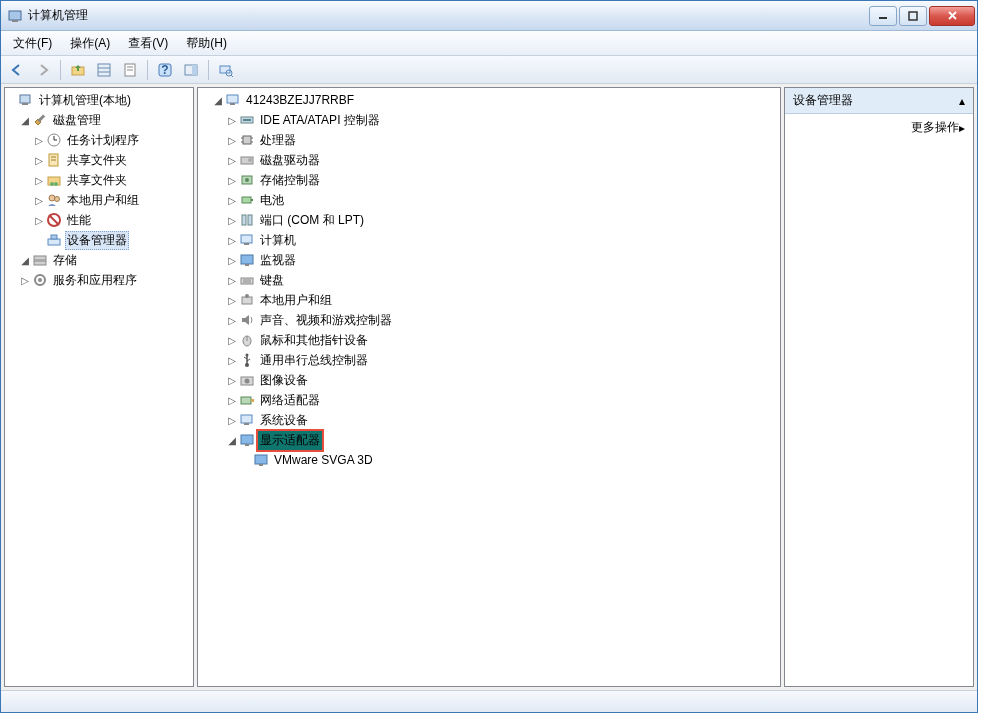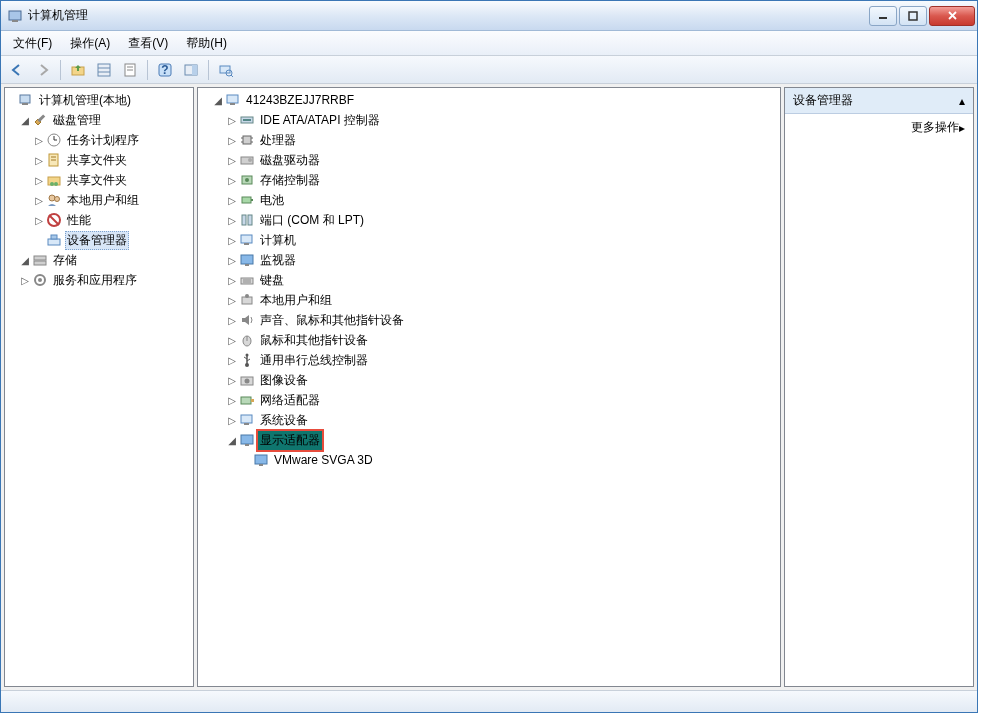--- a/index.html
+++ b/index.html
@@ -390,21 +390,21 @@
         </div>
         <div class="node">
           <span class="ind i2"></span>
             <span class="expander">▷</span>
           <span class="nicon">
               <svg width="16" height="16">
                 <path d="M3 6 L6 6 L10 3 L10 13 L6 10 L3 10 Z" fill="#888"></path>
                 <path d="M12 5 Q14 8 12 11" fill="none" stroke="#888"></path>
               </svg>
             </span>
-          <span class="nlabel">声音、鼠标和其他指针设备</span>
+          <span class="nlabel">声音、视频和游戏控制器</span>
         </div>
         <div class="node">
           <span class="ind i2"></span>
             <span class="expander">▷</span>
           <span class="nicon">
               <svg width="16" height="16">
                 <ellipse cx="8" cy="9" rx="4" ry="5" fill="#d8d8d8" stroke="#888"></ellipse>
                 <line x1="8" y1="4" x2="8" y2="9" stroke="#888"></line>
               </svg>
             </span>

